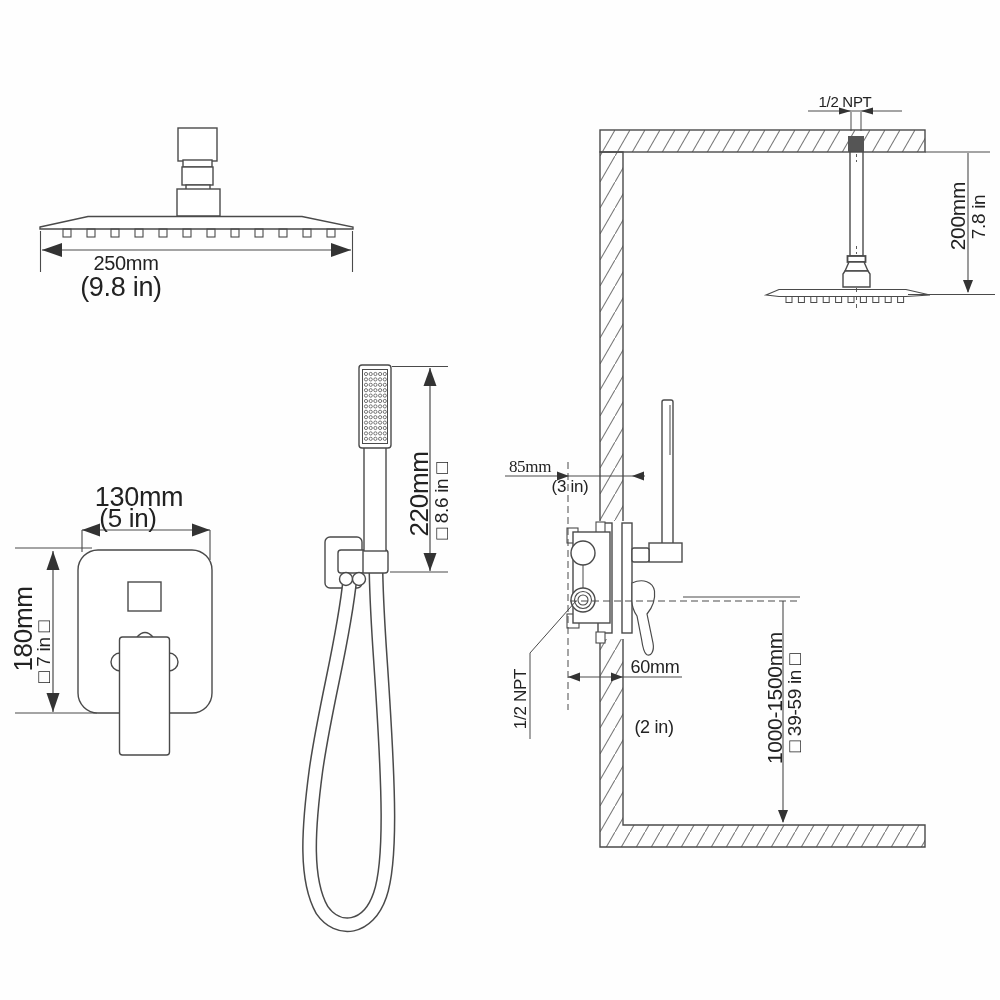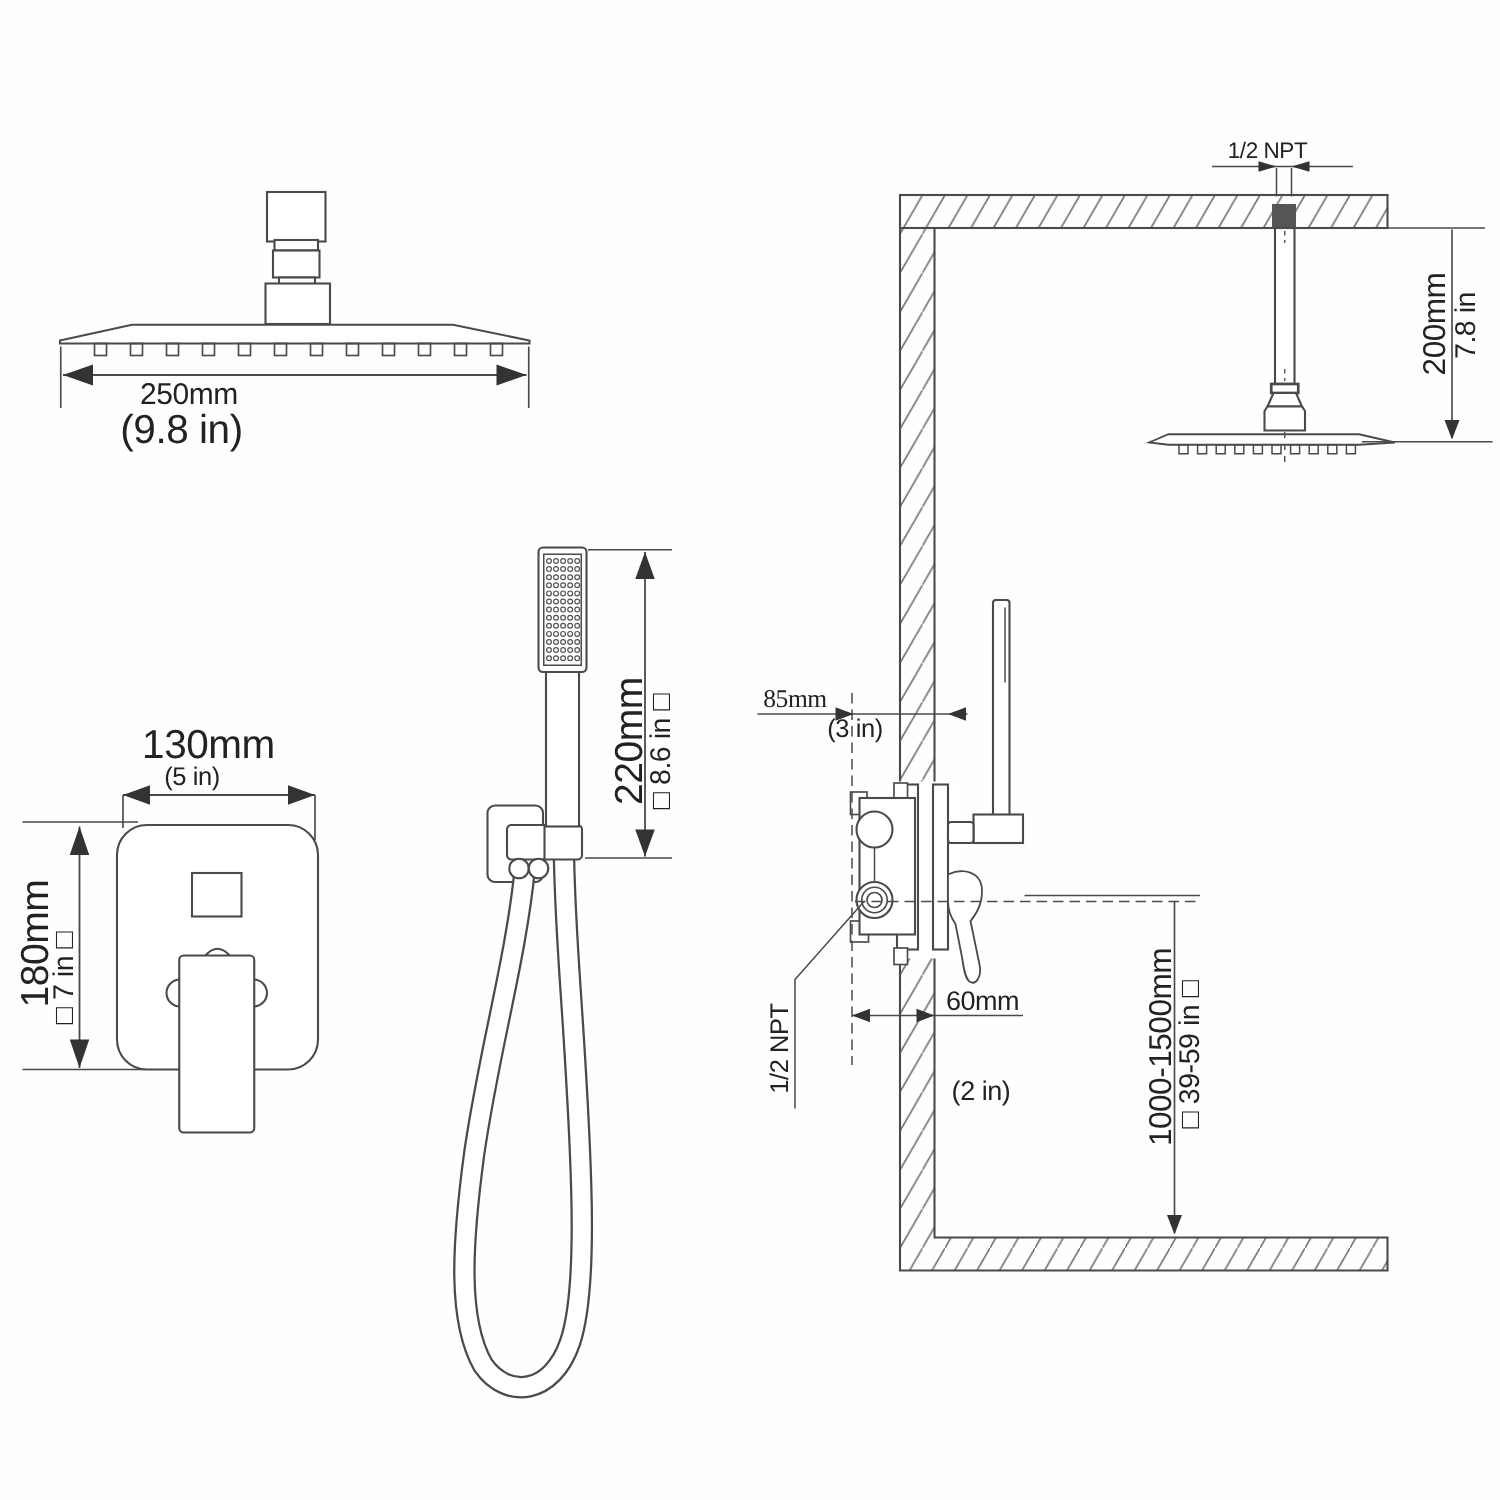--- a/index.html
+++ b/index.html
@@ -7,21 +7,21 @@
     position:relative;width:1000px;height:1000px;background:#fefefe;
     font-family:"Liberation Sans", sans-serif;color:#222;overflow:hidden;
   }
   #linework{position:absolute;left:0;top:0;}
   .lbl{
     position:absolute;white-space:nowrap;color:#222;letter-spacing:-0.3px;
     transform:translate(-50%,-50%);line-height:1;
   }
   .lbl.rot{transform:translate(-50%,-50%) rotate(-90deg);}
   .f28{font-size:20px;} .f27{font-size:27px;} .f26{font-size:26px;}
-  .f25{font-size:17px;text-align:right;} .f21{font-size:21px;} .f19{font-size:19px;}
+  .f25{font-size:26px;text-align:right;} .f21{font-size:21px;} .f19{font-size:19px;}
   .f18{font-size:18px;} .f17{font-size:17px;} .f15{font-size:15px;}
 </style>
 </head>
 <body>
 
 <div id="stage">
 
 <svg id="linework" width="1000" height="1000" viewBox="0 0 1000 1000">
   <defs>
     <pattern id="hatch" width="15" height="26" patternUnits="userSpaceOnUse">

